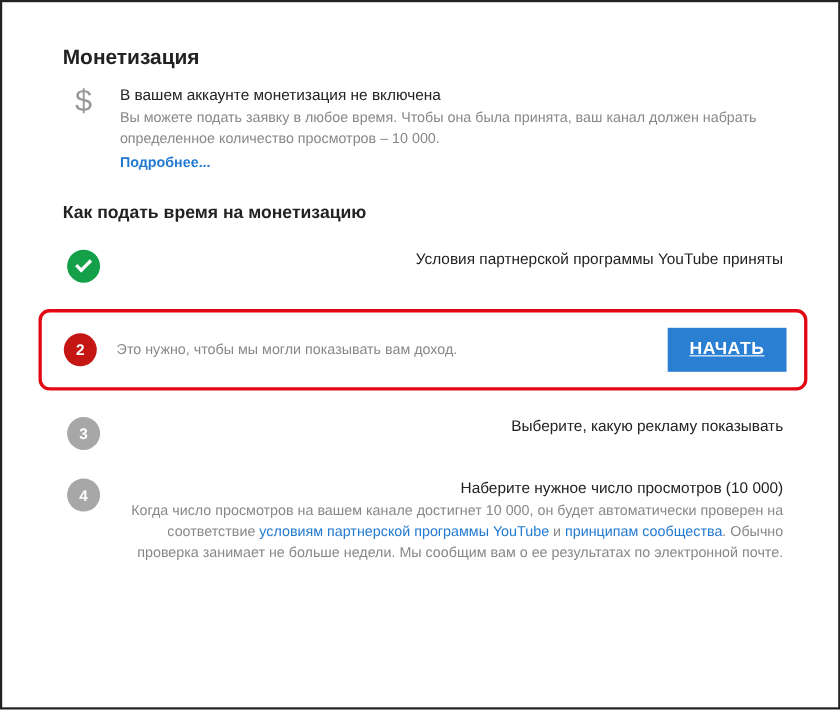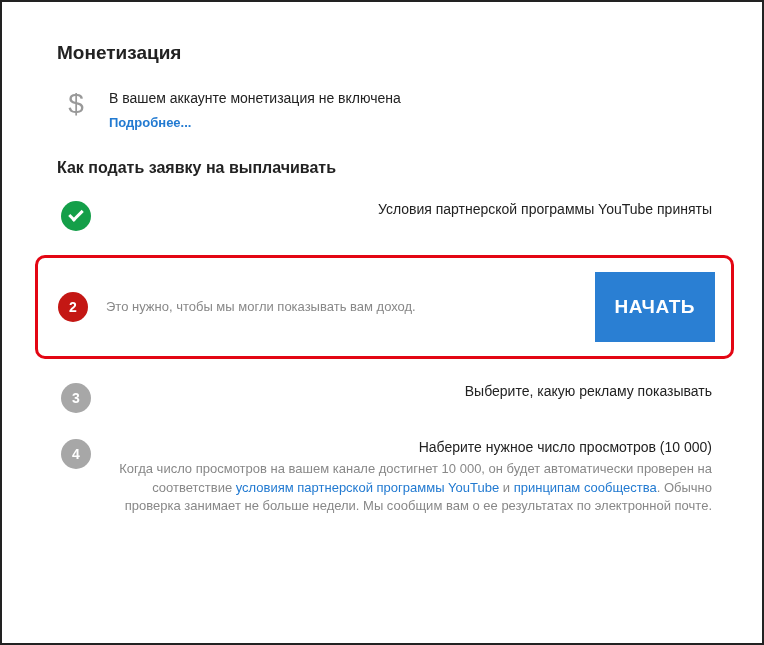--- a/index.html
+++ b/index.html
@@ -9,21 +9,21 @@
     width: 764px;
     height: 645px;
     border: 2px solid #222;
     padding: 40px 50px 30px 55px;
     color: #333;
   }
   .page-title {
     font-size: 19px;
     font-weight: bold;
     color: #222;
-    margin-bottom: 24px;
+    margin-bottom: 12px;
   }
   .row {
     display: flex;
     align-items: flex-start;
     margin-bottom: 26px;
   }
   .icon-col {
     width: 38px;
     flex-shrink: 0;
     display: flex;
@@ -92,46 +92,48 @@
     margin: 0 -22px 22px -22px;
     display: flex;
     align-items: center;
   }
   .highlight-box .icon-col { padding-top: 0; margin-left: 6px;}
   .highlight-box .content-col { padding-top: 0; }
   .start-btn {
     background: #2a7fd3;
     color: #fff;
     border: none;
-    padding: 24px 20px;
-    font-size: 19px;
+    padding: 11px 20px;
+    font-size: 16px;
     font-weight: bold;
     letter-spacing: 0.5px;
     cursor: pointer;
     margin-left: auto;
     flex-shrink: 0;
+    text-decoration: underline;
   }
   .inline-link { color: #227ad1; cursor: pointer; }
 </style>
 </head>
 <body>
 
 <div class="page-title">Монетизация</div>
 
 <div class="row">
   <div class="icon-col">
     <span class="dollar-icon">$</span>
   </div>
   <div class="content-col">
     <div class="row-title">В вашем аккаунте монетизация не включена</div>
+    <div class="row-desc">Вы можете подать заявку в любое время. Чтобы она была принята, ваш канал должен набрать определенное количество просмотров – 10 000.</div>
     <span class="link">Подробнее...</span>
   </div>
 </div>
 
-<div class="section-title">Как подать заявку на выплачивать</div>
+<div class="section-title">Как подать время на монетизацию</div>
 
 <div class="steps">
 
   <div class="row">
     <div class="icon-col">
       <div class="step-badge badge-green">
         <div class="checkmark"></div>
       </div>
     </div>
     <div class="content-col">

